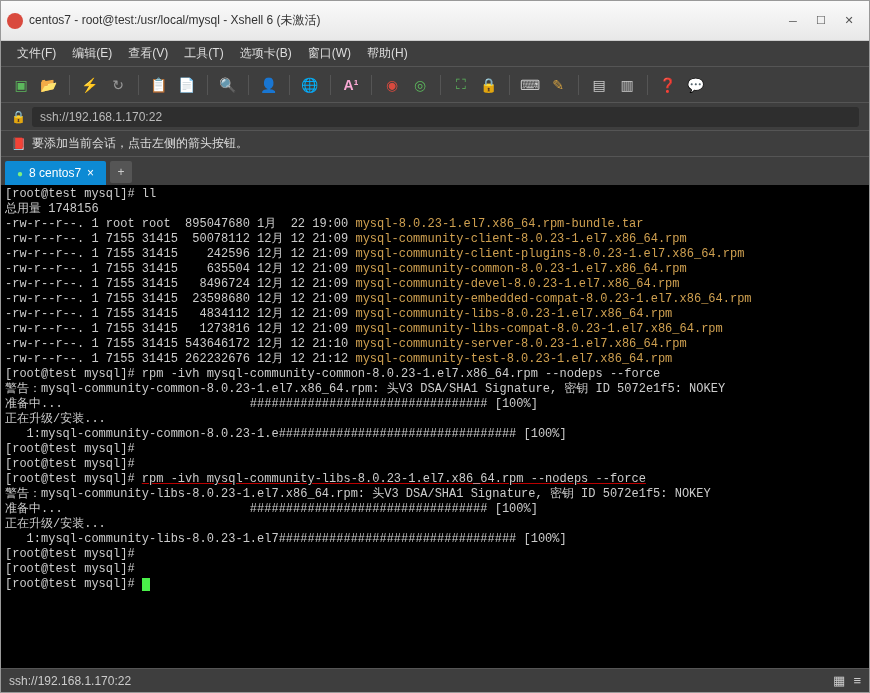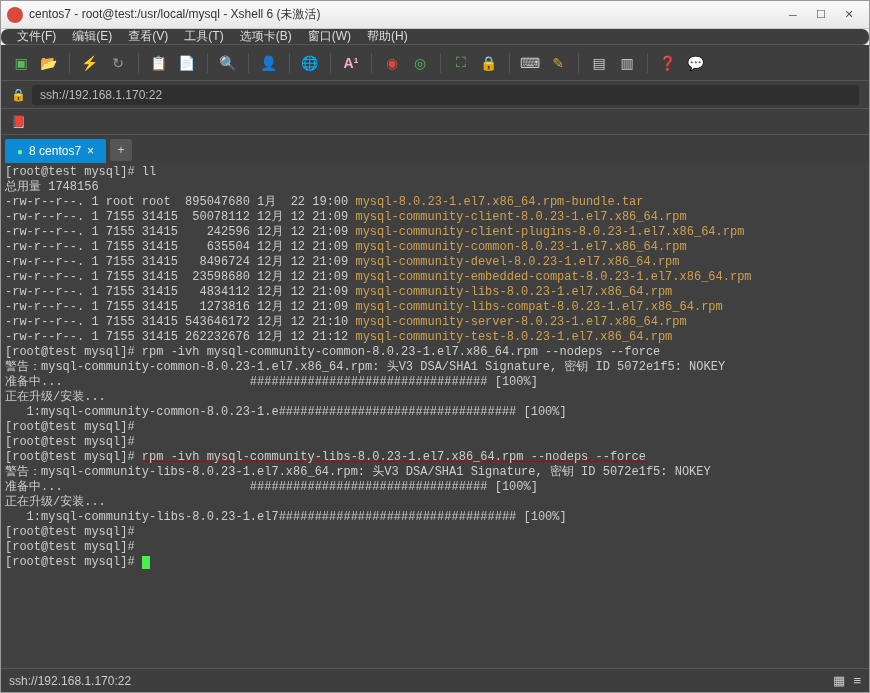--- a/index.html
+++ b/index.html
@@ -1,38 +1,38 @@
 <!DOCTYPE html>
 <html><head>
 <meta charset="utf-8">
 <style>
 * { margin: 0; padding: 0; box-sizing: border-box; }
 body { font-family: "Microsoft YaHei", sans-serif; font-size: 12px; background: #f0f0f0; width: 870px; height: 693px; overflow: hidden; display: flex; flex-direction: column; border: 1px solid #999; }
-.titlebar { background: linear-gradient(#fafafa, #e8e8e8); height: 28px; display: flex; align-items: center; padding: 0 6px; border-bottom: 1px solid #ccc; }
+.titlebar { background: linear-gradient(#fafafa, #e8e8e8); height: 40px; display: flex; align-items: center; padding: 0 6px; border-bottom: 1px solid #ccc; }
 .titlebar-icon { width: 16px; height: 16px; background: #d94a3e; border-radius: 50%; margin-right: 6px; }
 .titlebar-text { flex: 1; font-size: 12px; color: #333; }
 .win-controls { display: flex; }
 .win-btn { width: 28px; height: 20px; display: flex; align-items: center; justify-content: center; color: #555; cursor: pointer; font-size: 11px; }
-.menubar { background: #3e3e3e; height: 16px; display: flex; align-items: center; padding: 0 8px; border-bottom: 1px solid #555; border-radius: 7px; }
+.menubar { background: #3e3e3e; height: 26px; display: flex; align-items: center; padding: 0 8px; border-bottom: 1px solid #555; }
 .menu-item { color: #ddd; padding: 4px 8px; cursor: pointer; font-size: 12px; }
 .toolbar { background: #3e3e3e; height: 36px; display: flex; align-items: center; padding: 0 8px; gap: 4px; border-bottom: 1px solid #555; }
 .tool-btn { width: 24px; height: 24px; display: flex; align-items: center; justify-content: center; color: #ccc; cursor: pointer; border-radius: 2px; font-size: 14px; }
 .tool-sep { width: 1px; height: 20px; background: #555; margin: 0 4px; }
 .addressbar { background: #3e3e3e; height: 28px; display: flex; align-items: center; padding: 0 10px; border-bottom: 1px solid #555; }
 .addr-lock { color: #bbb; margin-right: 6px; font-size: 12px; }
 .addr-text { color: #bbb; font-size: 12px; background: #2e2e2e; flex: 1; padding: 3px 8px; border-radius: 3px; }
 .infobar { background: #3e3e3e; height: 26px; display: flex; align-items: center; padding: 0 10px; border-bottom: 1px solid #555; }
 .infobar-icon { color: #e84a5f; margin-right: 6px; }
 .infobar-text { color: #ddd; font-size: 12px; }
 .tabbar { background: #3e3e3e; height: 28px; display: flex; align-items: flex-end; padding: 0 4px; }
 .tab { background: #0d8ad4; color: #fff; padding: 5px 12px; font-size: 12px; display: flex; align-items: center; gap: 6px; border-radius: 2px 2px 0 0; cursor: pointer; }
 .tab-dot { color: #7ef07e; font-size: 10px; }
 .tab-close { font-size: 12px; cursor: pointer; }
 .tab-add { width: 22px; height: 22px; background: #555; color: #ccc; display: flex; align-items: center; justify-content: center; margin-left: 4px; margin-bottom: 2px; cursor: pointer; border-radius: 2px; }
-.terminal { flex: 1; background: #404040; color: #ccc; font-family: "Consolas", "Courier New", monospace; font-size: 12px; line-height: 15px; padding: 2px 4px; overflow: hidden; white-space: pre; }
+.terminal { flex: 1; background: #000000; color: #ccc; font-family: "Consolas", "Courier New", monospace; font-size: 12px; line-height: 15px; padding: 2px 4px; overflow: hidden; white-space: pre; }
 .t-prompt { color: #ccc; }
 .t-filename { color: #cfa050; }
 .t-hl { color: #ccc; text-decoration: underline; text-decoration-color: #b00; }
 .cursor { display: inline-block; width: 8px; height: 13px; background: #4af04a; vertical-align: text-bottom; }
 .statusbar { background: #3e3e3e; height: 24px; display: flex; align-items: center; padding: 0 8px; color: #ccc; font-size: 12px; border-top: 1px solid #555; }
 .statusbar-right { margin-left: auto; display: flex; gap: 8px; }
 .sb-btn { color: #ccc; cursor: pointer; font-size: 13px; }
 </style>
 </head>
 <body>
@@ -91,20 +91,21 @@
   <div class="tool-btn">💬</div>
 </div>
 
 <div class="addressbar">
   <span class="addr-lock">🔒</span>
   <div class="addr-text">ssh://192.168.1.170:22</div>
 </div>
 
 <div class="infobar">
   <span class="infobar-icon">📕</span>
+  <span class="infobar-text">要添加当前会话，点击左侧的箭头按钮。</span>
 </div>
 
 <div class="tabbar">
   <div class="tab">
     <span class="tab-dot">●</span>
     <span>8 centos7</span>
     <span class="tab-close">×</span>
   </div>
   <div class="tab-add">+</div>
 </div>

